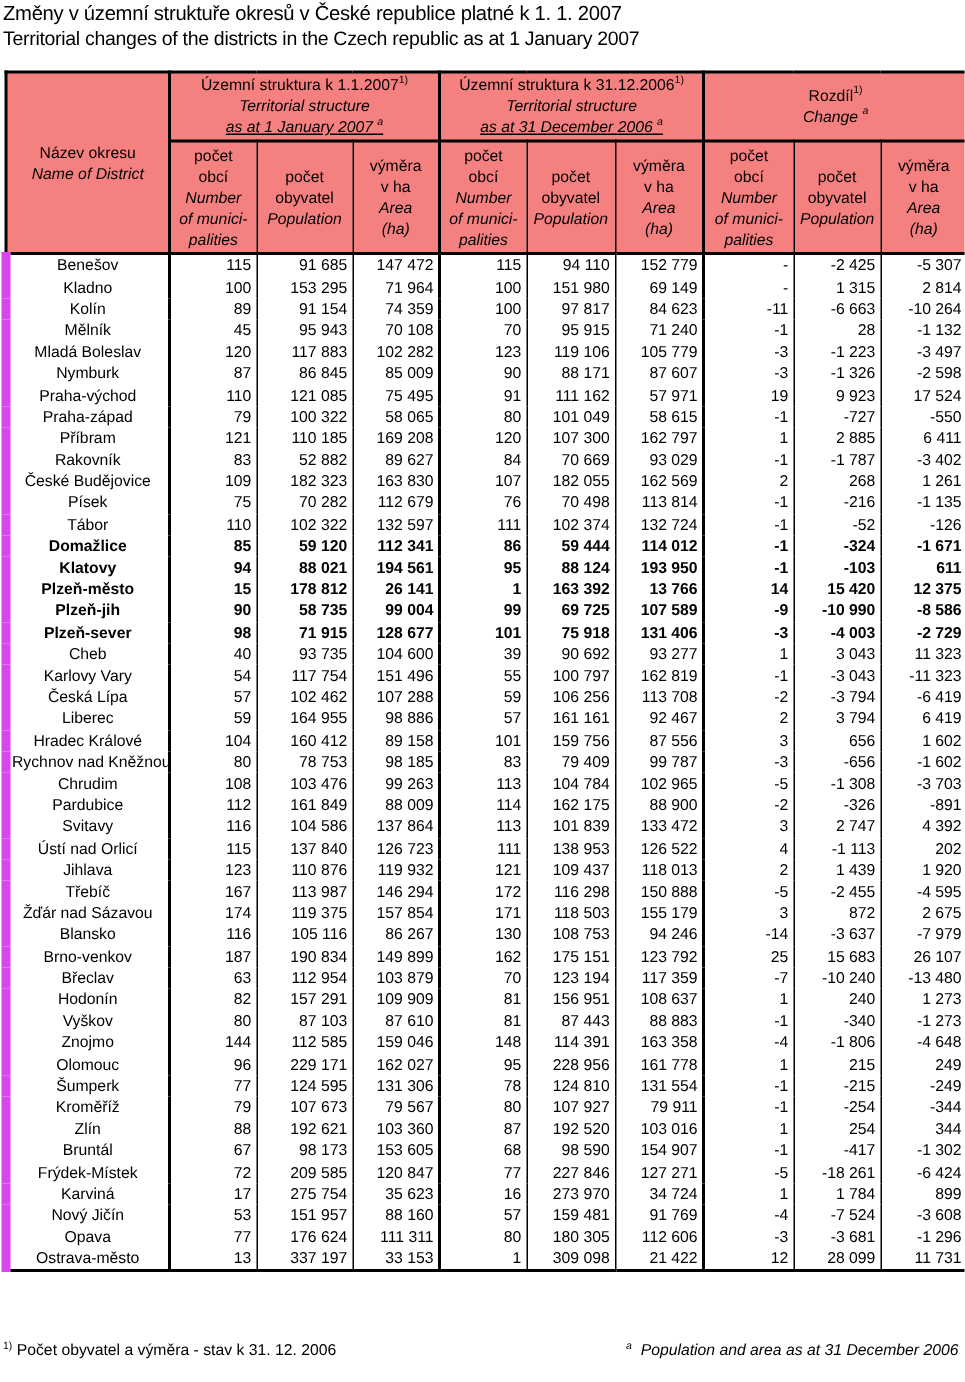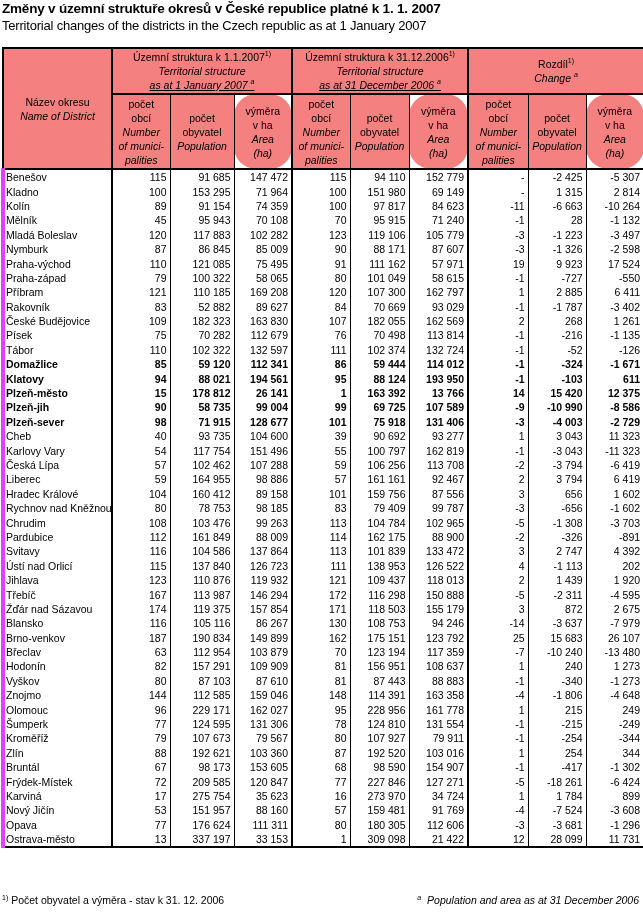--- a/index.html
+++ b/index.html
@@ -1,39 +1,39 @@
 <!DOCTYPE html>
 <html><head>
 <meta charset="utf-8">
 <style>
   html, body { margin: 0; padding: 0; background: #ffffff; }
   body { width: 643px; height: 921px; position: relative; overflow: hidden; font-family: "Liberation Sans", sans-serif; color: #000; }
-  .title { position: absolute; left: 2px; top: 1px; font-size: 13.5px; font-weight: bold; letter-spacing: -0.2px; white-space: nowrap; }
+  .title { position: absolute; left: 2px; top: 1px; font-size: 13.5px; font-weight: normal; letter-spacing: -0.2px; white-space: nowrap; }
   .subtitle { position: absolute; left: 2px; top: 18px; font-size: 13px; letter-spacing: -0.2px; white-space: nowrap; }
   table.main { position: absolute; left: 1px; top: 47px; width: 641px; border-collapse: collapse; table-layout: fixed; font-size: 10.5px; }
   table.main col.c0 { width: 109px; }
   table.main col.c1 { width: 58px; }
   table.main col.c2 { width: 64px; }
   table.main col.c3 { width: 58px; }
   table.main col.c4 { width: 58px; }
   table.main col.c5 { width: 59px; }
   table.main col.c6 { width: 59px; }
   table.main col.c7 { width: 60px; }
   table.main col.c8 { width: 58px; }
   table.main col.c9 { width: 58px; }
   th { background: #f58080; font-weight: normal; text-align: center; vertical-align: middle; border: 2px solid #000; padding: 0; line-height: 14px; font-size: 10.5px; }
   th.group { height: 44px; }
   th.sub { height: 73px; border-top: 1px solid #000; border-left: 1px solid #000; border-right: 1px solid #000; }
   th.sub.first { border-left: 2px solid #000; }
-  th.sub.last { border-right: 2px solid #000; border-radius: 22px; }
+  th.sub.last { border-right: 2px solid #000; }
   th .it { font-style: italic; display: block; }
   th .rm { display: block; }
   th sup { font-size: 7px; vertical-align: top; line-height: 7px; }
   td { border-left: 1px solid #000; border-right: 1px solid #000; padding: 0 3px 0 2px; height: 14.4px; line-height: 14px; text-align: right; white-space: nowrap; font-size: 10.5px; overflow: hidden; }
-  td.name { text-align: left; border-left: 4px solid #d946ef; border-right: 2px solid #000; padding-left: 1px; }
+  td.name { text-align: center; border-left: 6px solid #d946ef; border-right: 2px solid #000; padding-left: 1px; }
   td.g-end { border-right: 2px solid #000; }
   tr.bold td { font-weight: bold; }
   tbody tr:last-child td { border-bottom: 2px solid #000; }
   .foot-left { position: absolute; left: 2px; top: 894px; font-size: 10.5px; white-space: nowrap; }
   .foot-left sup, .foot-right sup { font-size: 7px; vertical-align: top; }
   .foot-right { position: absolute; right: 4px; top: 894px; font-size: 10.5px; font-style: italic; white-space: nowrap; }
 </style>
 </head>
 <body>
 
@@ -482,21 +482,21 @@
       </tr>
       <tr>
         <td class="name">Třebíč</td>
         <td>167</td>
         <td>113 987</td>
         <td class="g-end">146 294</td>
         <td>172</td>
         <td>116 298</td>
         <td class="g-end">150 888</td>
         <td>-5</td>
-        <td>-2 311</td>
+        <td>-2 455</td>
         <td class="g-end">-4 595</td>
       </tr>
       <tr>
         <td class="name">Žďár nad Sázavou</td>
         <td>174</td>
         <td>119 375</td>
         <td class="g-end">157 854</td>
         <td>171</td>
         <td>118 503</td>
         <td class="g-end">155 179</td>

